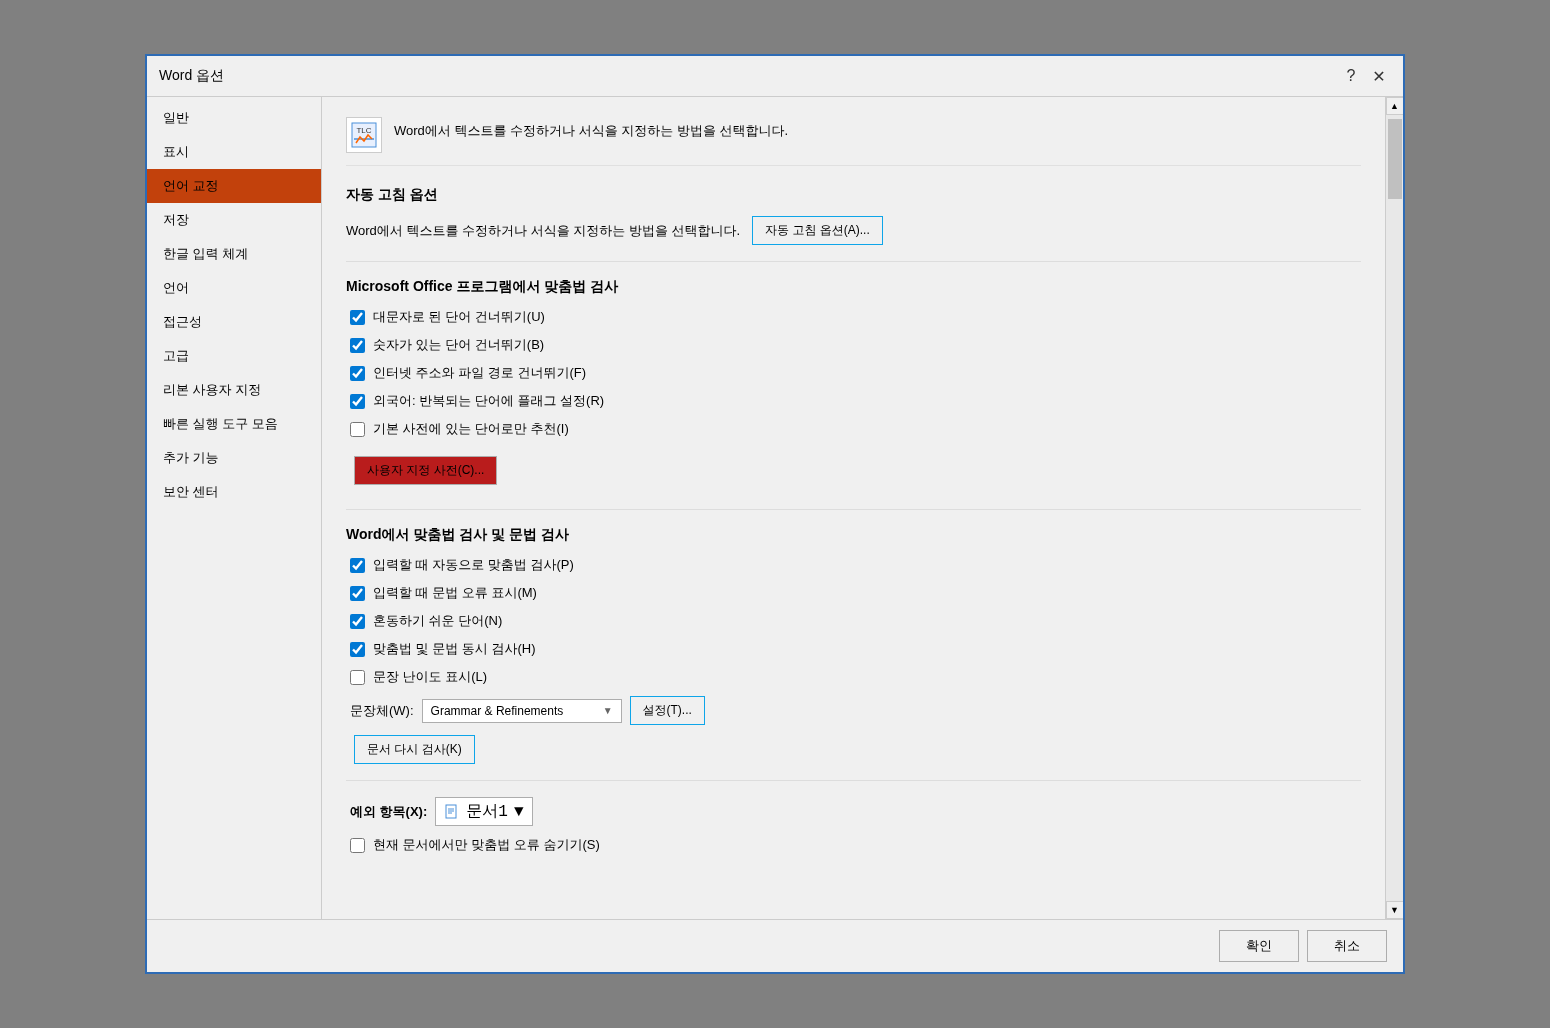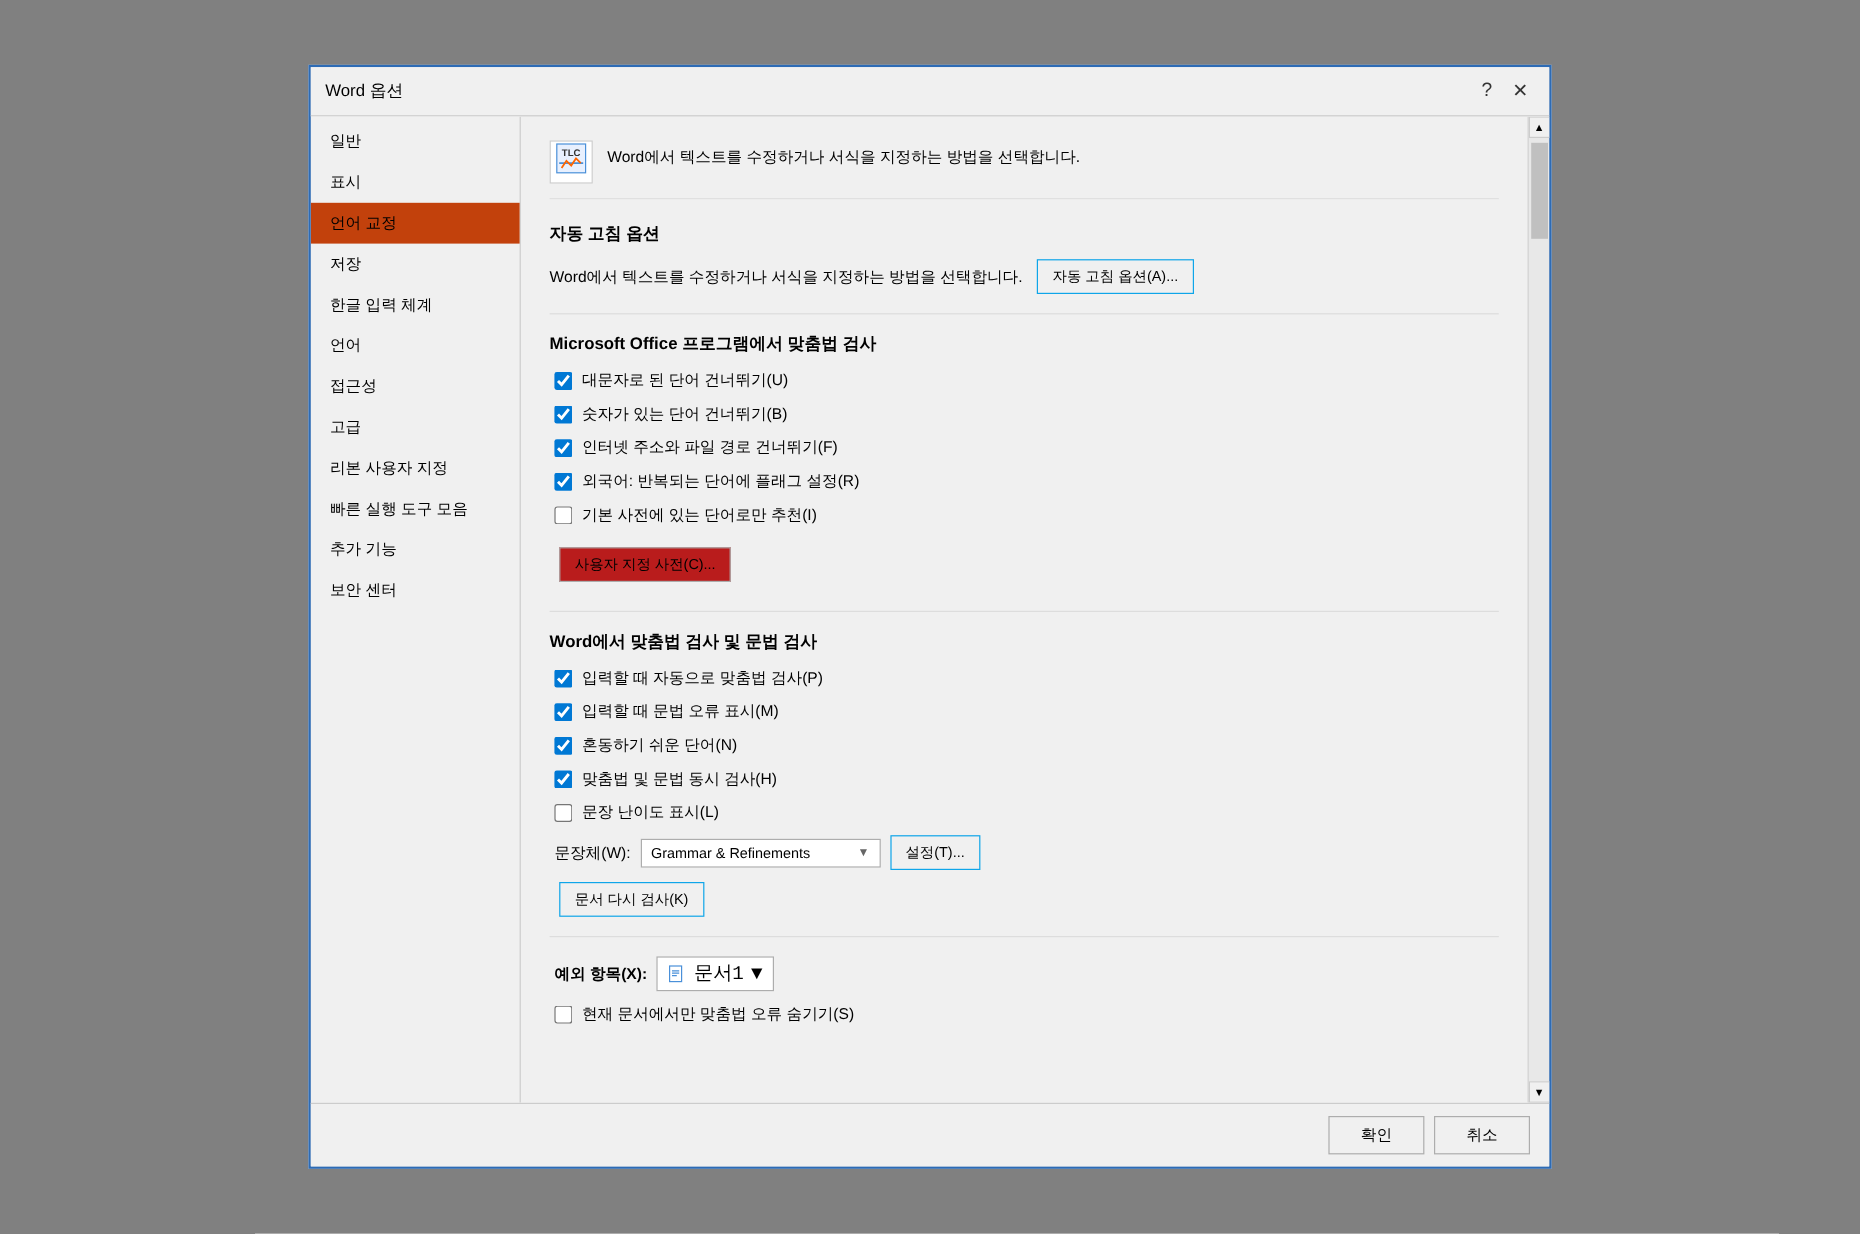--- a/index.html
+++ b/index.html
@@ -6,21 +6,21 @@
     body {
       background: #808080;
       display: flex;
       align-items: center;
       justify-content: center;
       min-height: 100vh;
       font-family: '맑은 고딕', 'Malgun Gothic', sans-serif;
       font-size: 13px;
     }
     .dialog {
-      width: 1036px;
+      width: 1260px;
       height: 920px;
       background: #f0f0f0;
       border: 2px solid #2d6bb5;
       display: flex;
       flex-direction: column;
       position: relative;
     }
     .title-bar {
       background: #f0f0f0;
       border-bottom: 1px solid #ccc;
@@ -238,25 +238,24 @@
       cursor: pointer;
       font-family: inherit;
       color: #000000;
     }
     .autocorrect-icon {
       width: 36px;
       height: 36px;
       border: 1px solid #ccc;
       background: #fff;
       display: flex;
-      align-items: flex-start;
+      align-items: center;
       justify-content: center;
       position: relative;
       overflow: hidden;
-      font-weight: bold;
     }
     .divider-line {
       border: none;
       border-top: 1px solid #ddd;
       margin: 16px 0;
     }
   </style>
 </head>
 <body>
 

